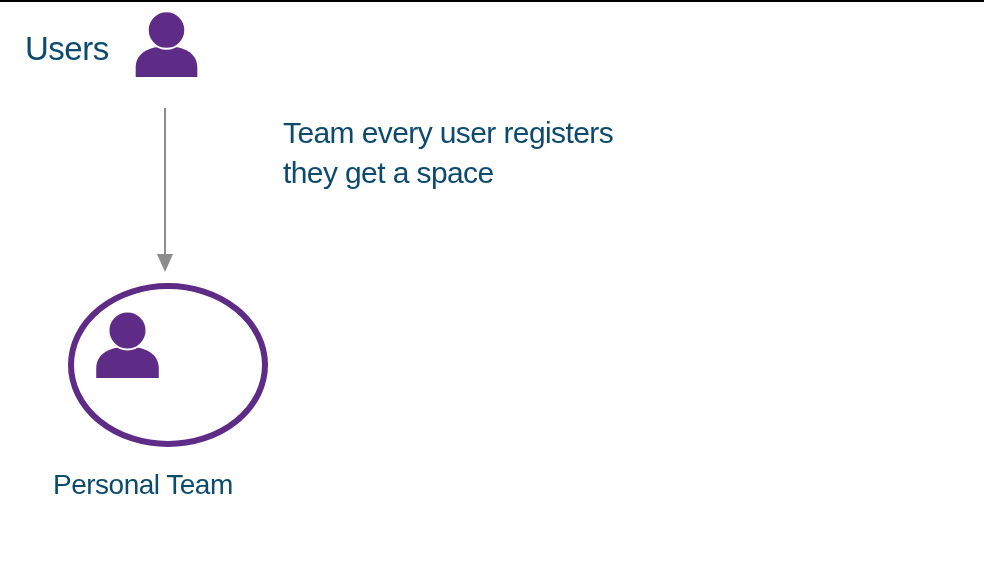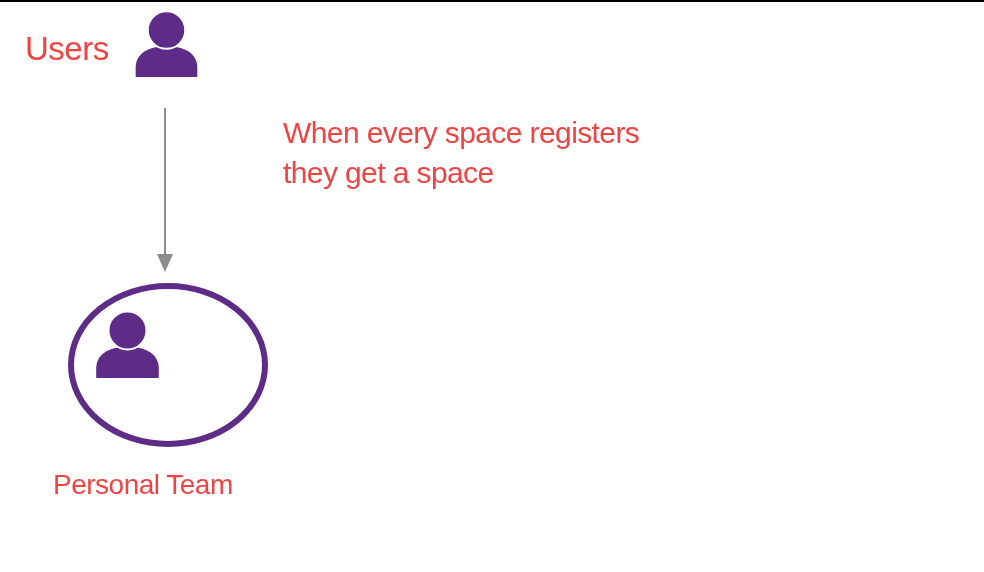--- a/index.html
+++ b/index.html
@@ -3,21 +3,21 @@
 <meta charset="utf-8">
 <style>
   html, body { margin: 0; padding: 0; background: #ffffff; }
   .canvas {
     position: relative;
     width: 984px;
     height: 504px;
     background: #ffffff;
     overflow: hidden;
     font-family: "Liberation Sans", sans-serif;
-    color: #ef4444;
+    color: #0c4a6e;
   }
   .top-border {
     position: absolute;
     left: 0; top: 0;
     width: 100%; height: 2px;
     background: #000000;
   }
   .label {
     position: absolute;
     font-size: 28px;
@@ -72,21 +72,21 @@
   <svg class="users-icon" viewBox="0 0 100 100">
     <use href="#person-shape" fill="#5E2B87"></use>
   </svg>
 
   <svg class="arrow" viewBox="0 0 32 168">
     <line x1="16" y1="2" x2="16" y2="150" stroke-width="2" stroke="#8C8C8C"></line>
     <polygon points="8,148 24,148 16,166" fill="#8C8C8C"></polygon>
   </svg>
 
   <div class="annotation">
-    <div>When every space registers</div>
+    <div>Team every user registers</div>
     <div>they get a space</div>
   </div>
 
   <svg class="team-ellipse" viewBox="0 0 208 172">
     <ellipse cx="104" cy="86" rx="97" ry="79" fill="none" stroke-width="6" stroke="#5E2B87"></ellipse>
     <svg x="29" y="31" width="69" height="68" viewBox="0 0 100 100">
       <use href="#person-shape" fill="#5E2B87"></use>
     </svg>
   </svg>
 

